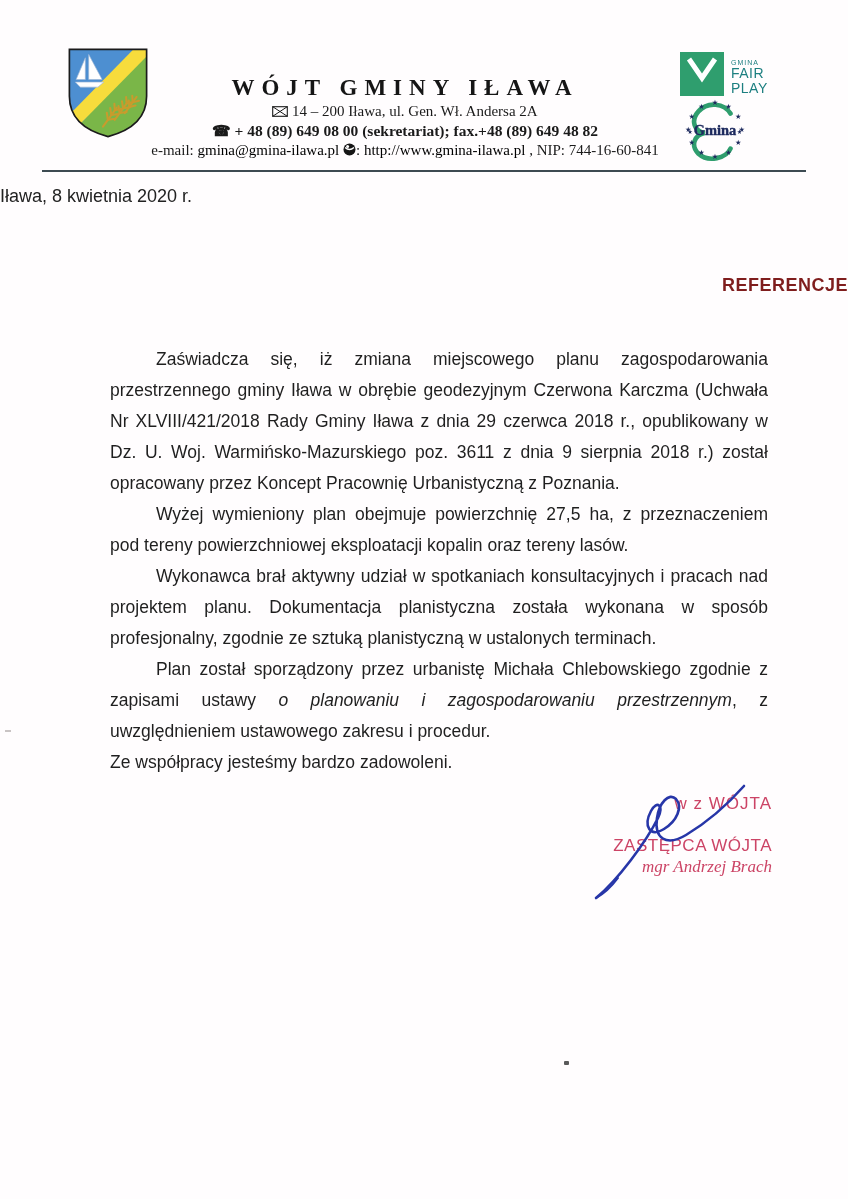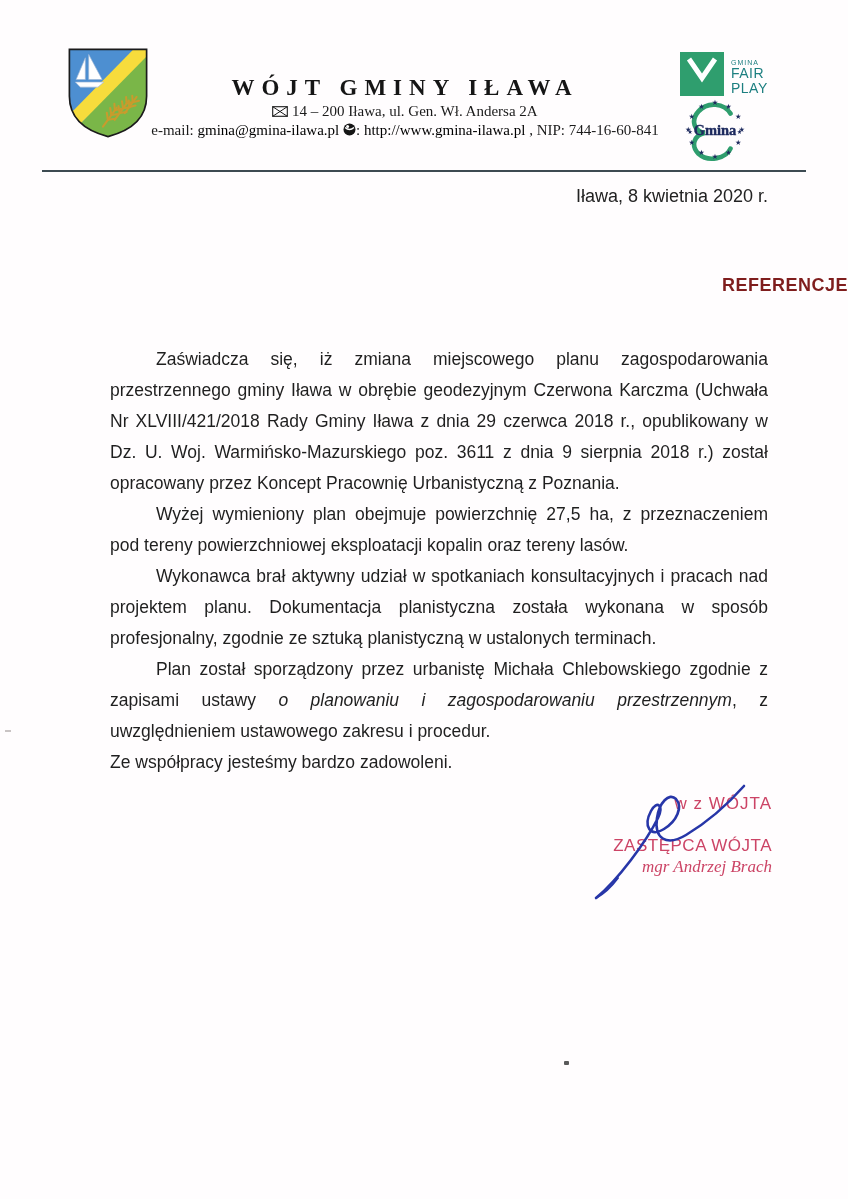--- a/index.html
+++ b/index.html
@@ -39,21 +39,21 @@
   .fp-fairplay{font-size:14px;color:#1d7f80;letter-spacing:0.5px;}
   .fp-emblem{margin-left:2px;margin-top:2px;width:66px;height:64px;}
 
   .rule{
     position:absolute;left:42px;right:42px;top:170px;height:0;
     border-top:2px solid #3d4b52;
   }
 
   
   .date-line{
-    margin-top:14px;text-align:right;padding-right:80px;
+    margin-top:14px;text-align:left;padding-right:80px;
     font-size:18px;color:#222;
   }
 
   
   .doc-title{
     margin-top:68px;text-align:right;
     font-size:18px;font-weight:bold;letter-spacing:0.5px;color:#7f1d1d;
   }
 
   
@@ -139,20 +139,24 @@
 
     <div class="head-center">
       <div class="head-title">WÓJT GMINY IŁAWA</div>
       <div class="head-line">
         <svg class="icon-inline" width="16" height="11" viewBox="0 0 16 11">
           <rect x="0.7" y="0.7" width="14.6" height="9.6" fill="none" stroke="#1a1a1a" stroke-width="1.1"></rect>
           <path d="M0.7,0.7 L15.3,10.3 M15.3,0.7 L0.7,10.3" stroke="#1a1a1a" stroke-width="1"></path>
         </svg>
         <span>14 – 200 Iława, ul. Gen. Wł. Andersa 2A</span>
       </div>
+      <div class="head-line bold">
+        <span class="phone-glyph">☎</span>
+        <span>+ 48 (89) 649 08 00  (sekretariat); fax.+48 (89) 649 48 82</span>
+      </div>
       <div class="head-line">
         <span>e-mail:</span>
         <span class="head-link">gmina@gmina-ilawa.pl</span>
         <svg class="icon-inline" width="13" height="13" viewBox="0 0 13 13">
           <circle cx="6.5" cy="6.5" r="6" fill="#161616"></circle>
           <path d="M2,4.5 Q6.5,8.5 11,4.5" stroke="#ffffff" stroke-width="1.2" fill="none"></path>
           <circle cx="4.6" cy="3.4" r="1.5" fill="#ffffff"></circle>
         </svg><span>:</span>
         <span class="head-link">http://www.gmina-ilawa.pl</span>
         <span>, NIP: 744-16-60-841</span>

